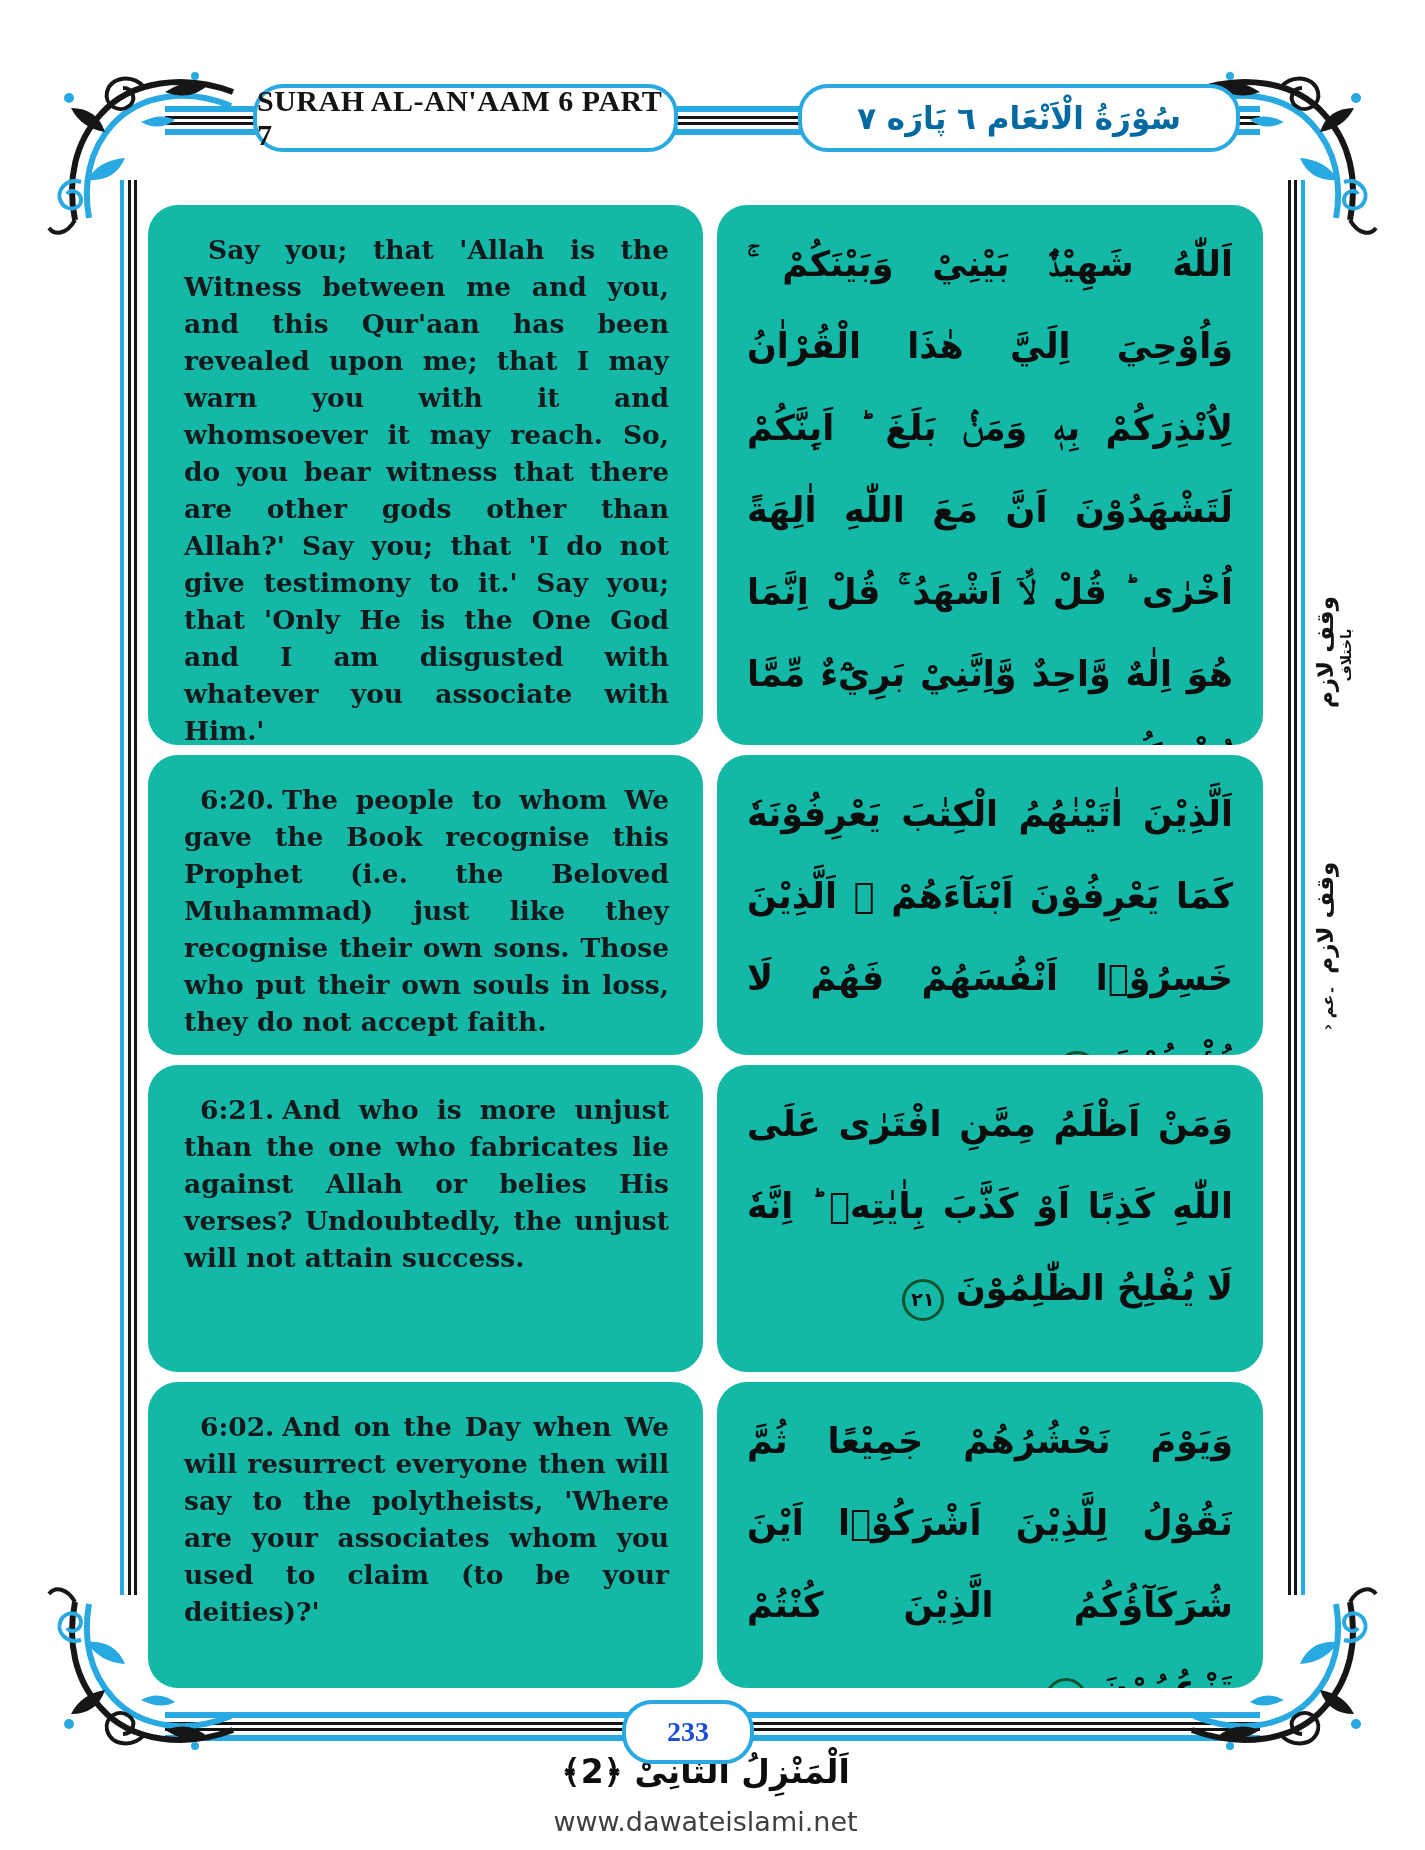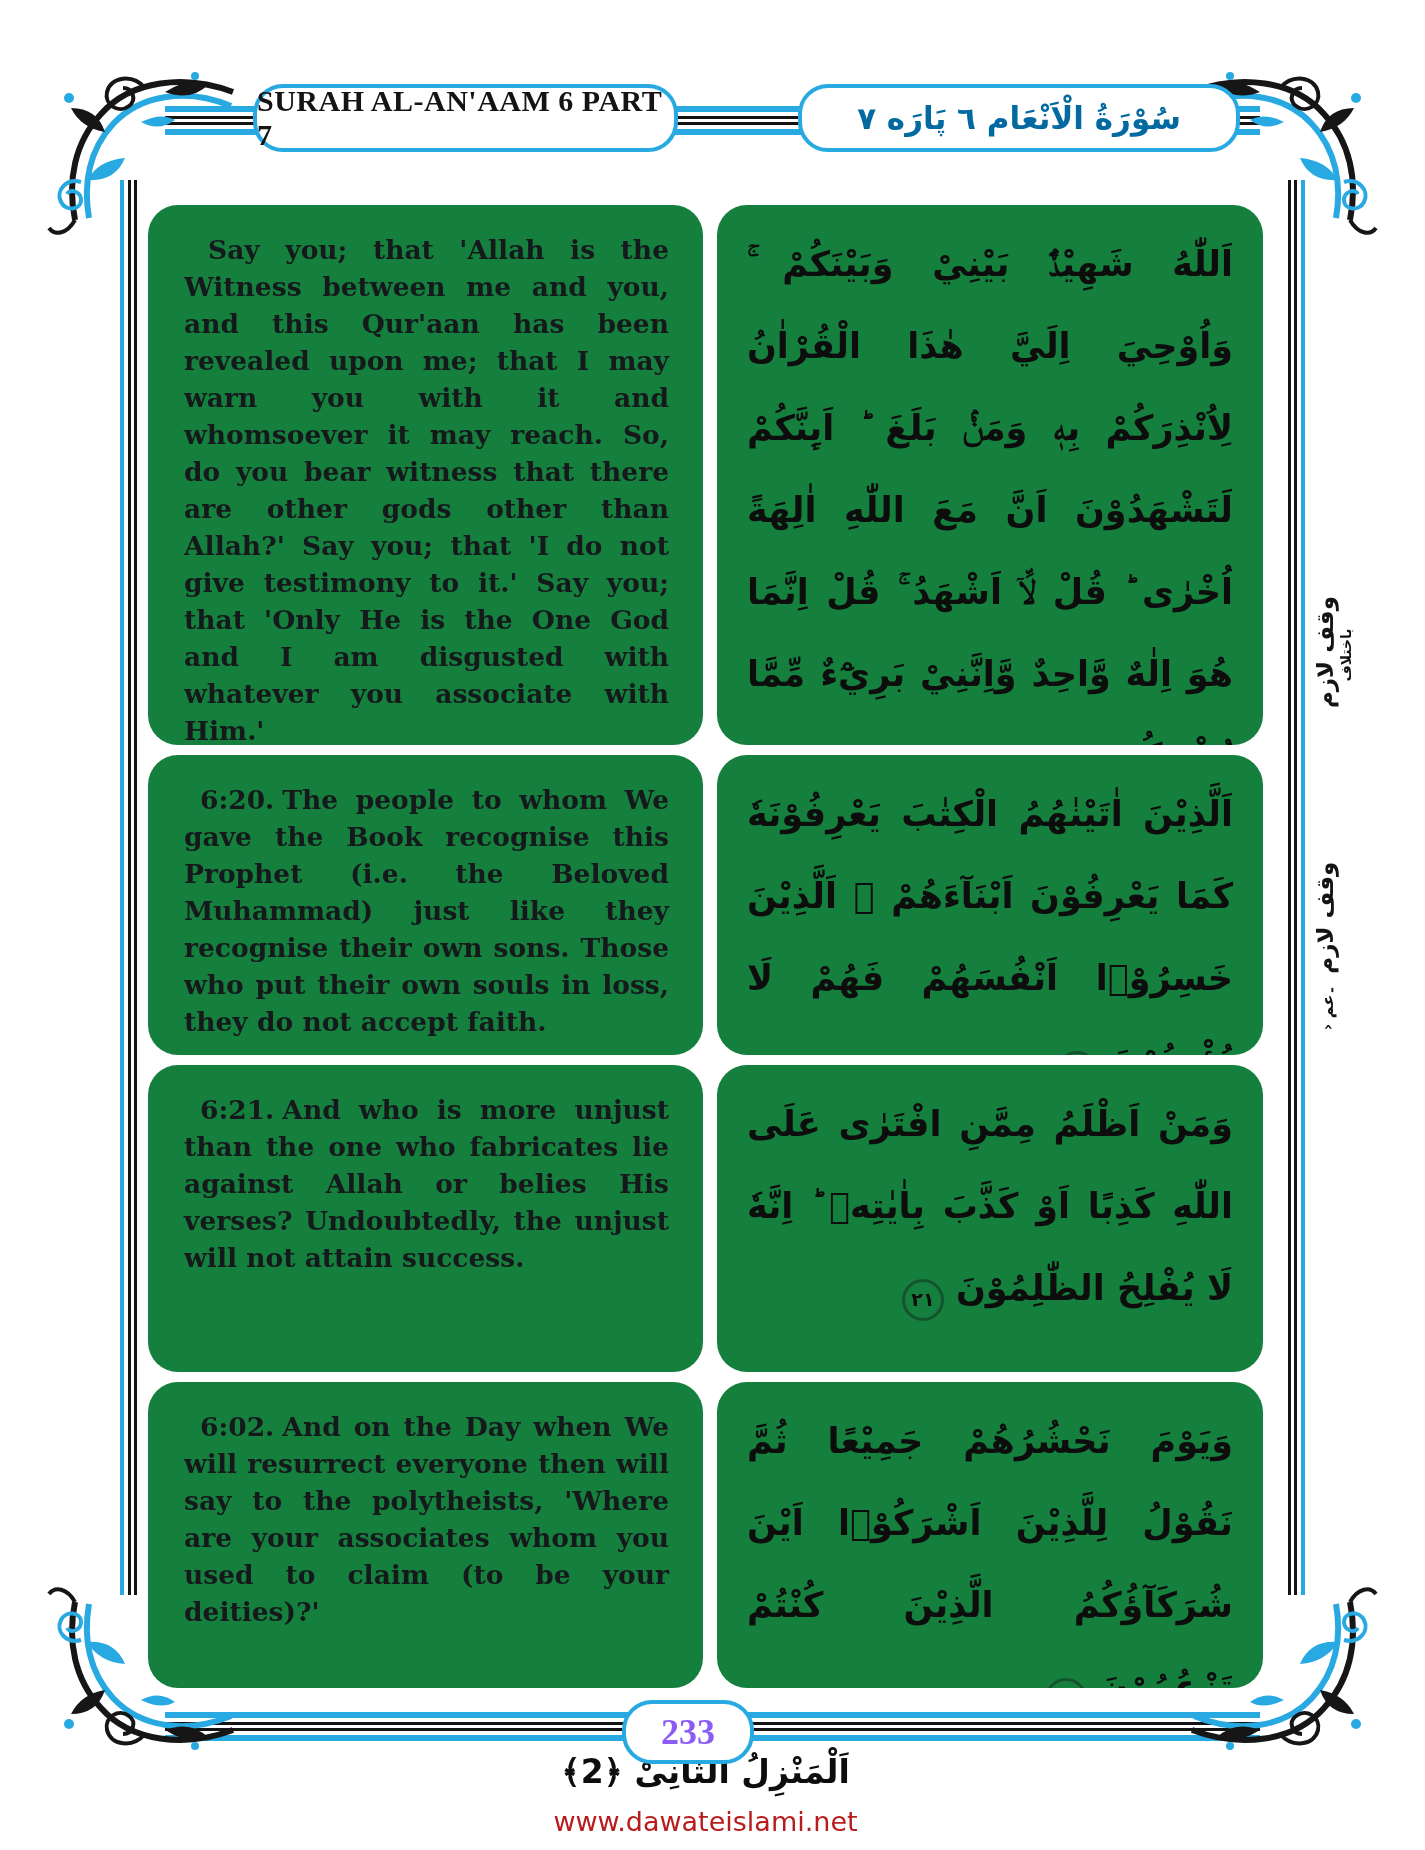--- a/index.html
+++ b/index.html
@@ -27,27 +27,27 @@
   .corner.br{transform:scale(-1,-1);}
 
   
   .pill{background:#fff;border:4px solid #29A9E1;border-radius:30px;
         display:flex;align-items:center;justify-content:center;z-index:3;}
   .pill.en-title{font-family:"Liberation Serif",serif;font-weight:bold;
         font-size:30px;letter-spacing:0.5px;color:#141414;}
   .pill.ar-title{font-family:"DejaVu Sans",sans-serif;font-weight:bold;
         font-size:31px;color:#0369a1;direction:rtl;}
   .pill.page-num{font-family:"Liberation Serif",serif;font-weight:bold;
-        font-size:36px;color:#8b5cf6;}
+        font-size:28px;color:#1d4ed8;}
 
   
   .content{position:absolute;left:148px;top:205px;width:1115px;
         display:grid;grid-template-columns:555px 546px;column-gap:14px;
         grid-template-rows:540px 300px 307px 306px;row-gap:10px;z-index:2;}
-  .cell{background:#15803d;border-radius:30px;overflow:hidden;}
+  .cell{background:#14b8a6;border-radius:30px;overflow:hidden;}
   .cell.en{padding:26px 34px 0 36px;font-family:"DejaVu Serif",serif;
         font-size:26.5px;line-height:37px;font-weight:600;color:#15191c;
         text-align:justify;}
   .cell.en b{margin-right:8px;margin-left:16px;}
   .cell.ar{direction:rtl;padding:18px 30px 0 30px;
         font-family:"DejaVu Sans",sans-serif;font-weight:bold;font-size:35px;
         line-height:82px;color:#0d0d0d;text-align:justify;}
   .ayah-badge{display:inline-flex;align-items:center;justify-content:center;
         width:36px;height:36px;border:3px solid #14532d;border-radius:50%;
         font-size:19px;line-height:1;vertical-align:-6px;margin:0 12px 0 4px;}
@@ -59,21 +59,21 @@
   .note .nmain{font-size:23px;line-height:26px;}
   .note.stacked .nsub{display:block;font-size:14px;line-height:16px;}
   .note .nsub{font-size:16px;margin-right:6px;}
 
   
   .manzil{left:148px;width:1115px;top:1752px;text-align:center;direction:rtl;
         font-family:"DejaVu Sans",sans-serif;font-weight:bold;font-size:33px;
         color:#0d0d0d;z-index:2;}
   .site{left:148px;width:1115px;top:1806px;text-align:center;
         font-family:"DejaVu Sans",sans-serif;font-weight:500;font-size:27px;
-        color:#b91c1c;z-index:2;}
+        color:#404040;z-index:2;}
 </style>
 </head>
 <body>
 
 <svg width="0" height="0" style="position:absolute">
   <defs>
     <g id="flr">
       <path d="M188,30 C140,12 86,18 56,52 C30,80 22,118 30,158" fill="none" stroke="#161616" stroke-width="6"></path>
       <path d="M186,44 C142,26 96,32 68,62 C44,88 38,122 44,156" fill="none" stroke="#29A9E1" stroke-width="6"></path>
       <path d="M100,26 c-12,-14 -34,-12 -38,4 c-3,13 12,22 22,14 c8,-6 4,-18 -6,-18" fill="none" stroke="#161616" stroke-width="4"></path>

